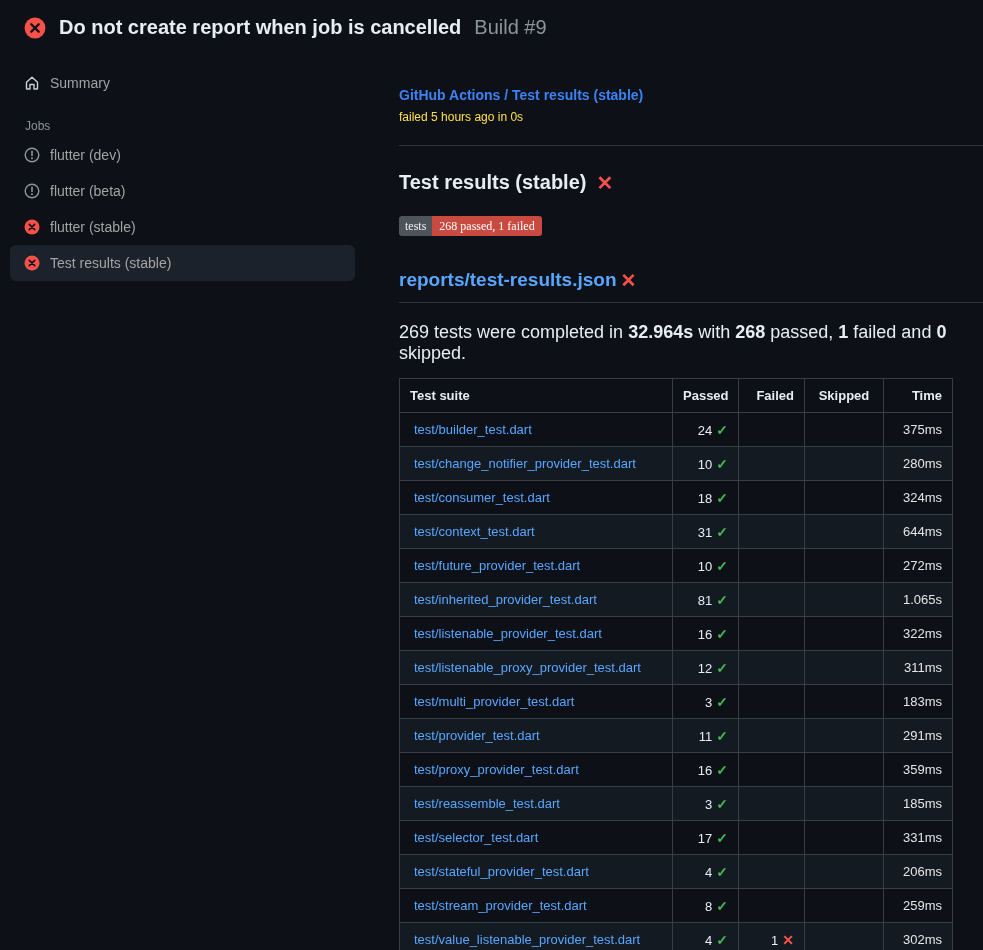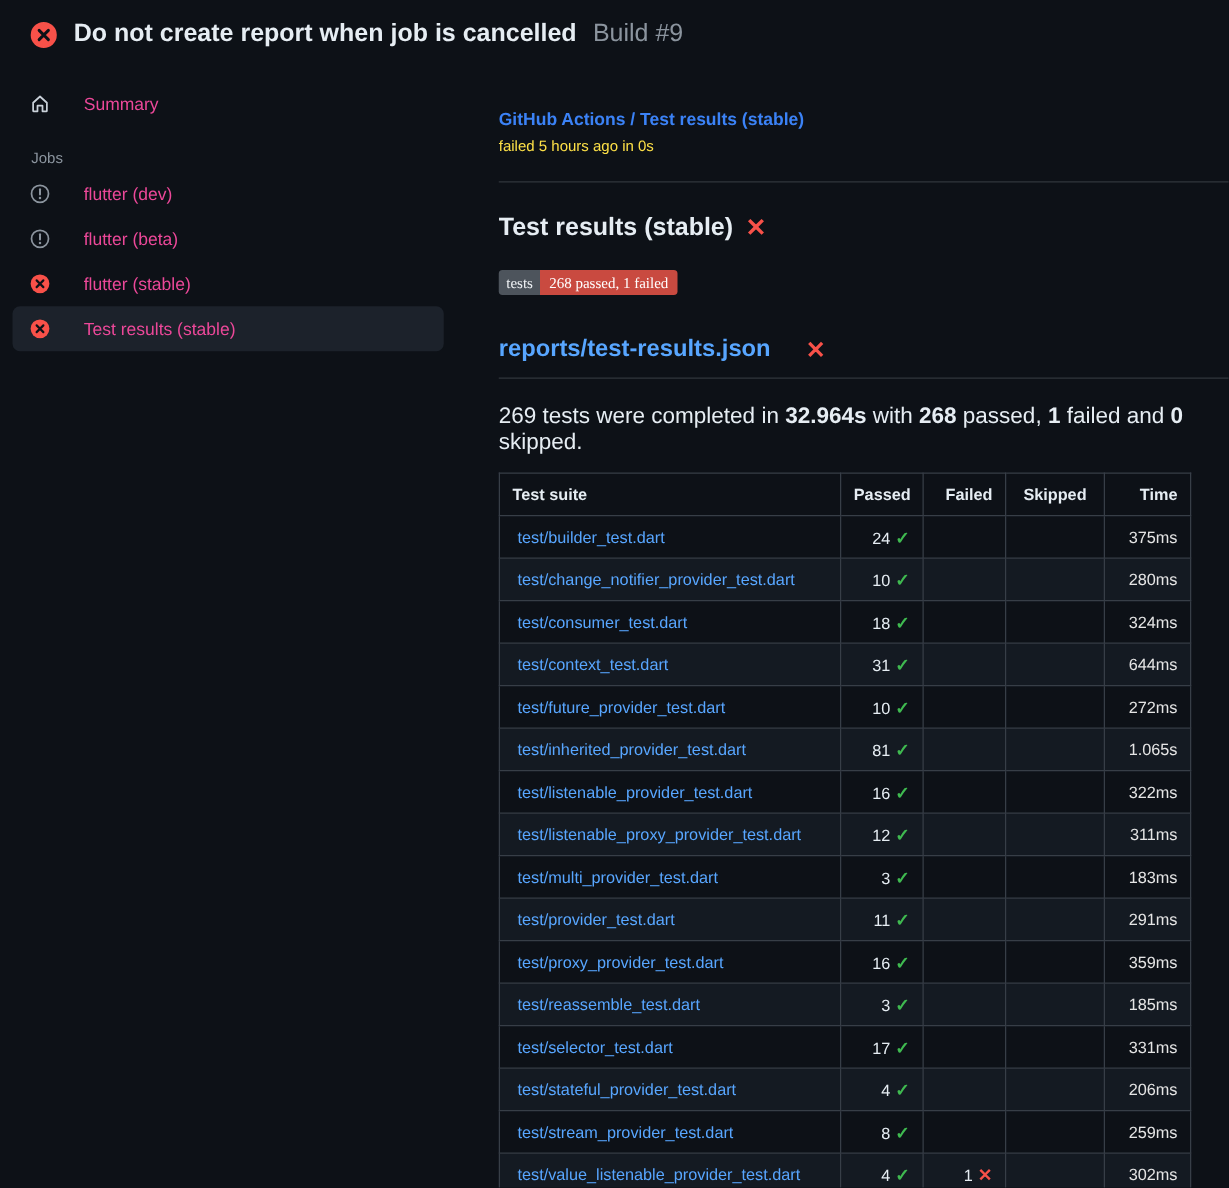--- a/index.html
+++ b/index.html
@@ -18,23 +18,23 @@
   .top-header .run-title { font-size: 20px; font-weight: 700; color: #e6edf3; }
   .top-header .run-build { font-size: 20px; font-weight: 400; color: #8b949e; }
   .status-icon { display: inline-flex; align-items: center; flex: none; }
 
   
   .content { display: flex; align-items: flex-start; }
 
   
   .sidebar { width: 375px; flex: none; padding: 14px 20px 0 10px; }
   .side-item {
-    display: flex; align-items: flex-end; gap: 27px;
+    display: flex; align-items: flex-end; gap: 10px;
     padding: 10px 14px; border-radius: 6px;
-    font-size: 14px; color: #ec4899; cursor: pointer;
+    font-size: 14px; color: #a3a3a3; cursor: pointer;
   }
   .side-item.selected { background: #1c222b; }
   .jobs-label { font-size: 12px; color: #8b949e; margin: 18px 0 4px 15px; }
 
   
   .main { flex: 1; padding: 36px 0 0 24px; min-width: 0; }
   .breadcrumb { font-size: 14px; font-weight: 700; color: #3b82f6; }
   .run-meta { font-size: 12px; color: #fde047; margin-top: 7px; }
   .divider { border: none; border-top: 1px solid #30363d; margin-top: 21px; }
 
@@ -49,21 +49,21 @@
     background: #4d545c; color: #f0f3f6; padding: 4px 6px;
     border-radius: 3px 0 0 3px;
   }
   .badge-value {
     background: #c94a40; color: #ffffff; padding: 4px 7px;
     border-radius: 0 3px 3px 0;
   }
 
   .report-heading {
     margin-top: 33px; font-size: 19px; font-weight: 700; color: #58a6ff;
-    display: flex; align-items: center; gap: 28px;
+    display: flex; align-items: center; gap: 4px;
     padding-bottom: 11px; border-bottom: 1px solid #30363d;
     margin-right: 0; cursor: pointer;
   }
   .report-heading .x-glyph { font-size: 19px; }
 
   .summary-line { margin-top: 19px; font-size: 18px; color: #e6edf3; }
   .summary-line b { font-weight: 700; }
 
   
   table.results {

